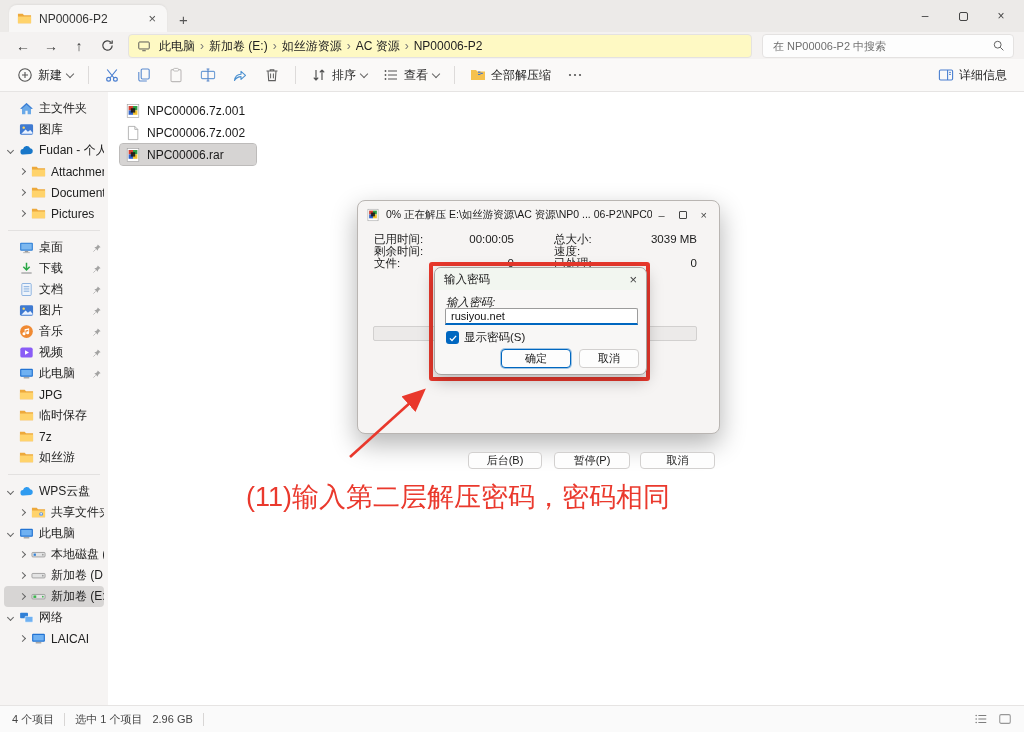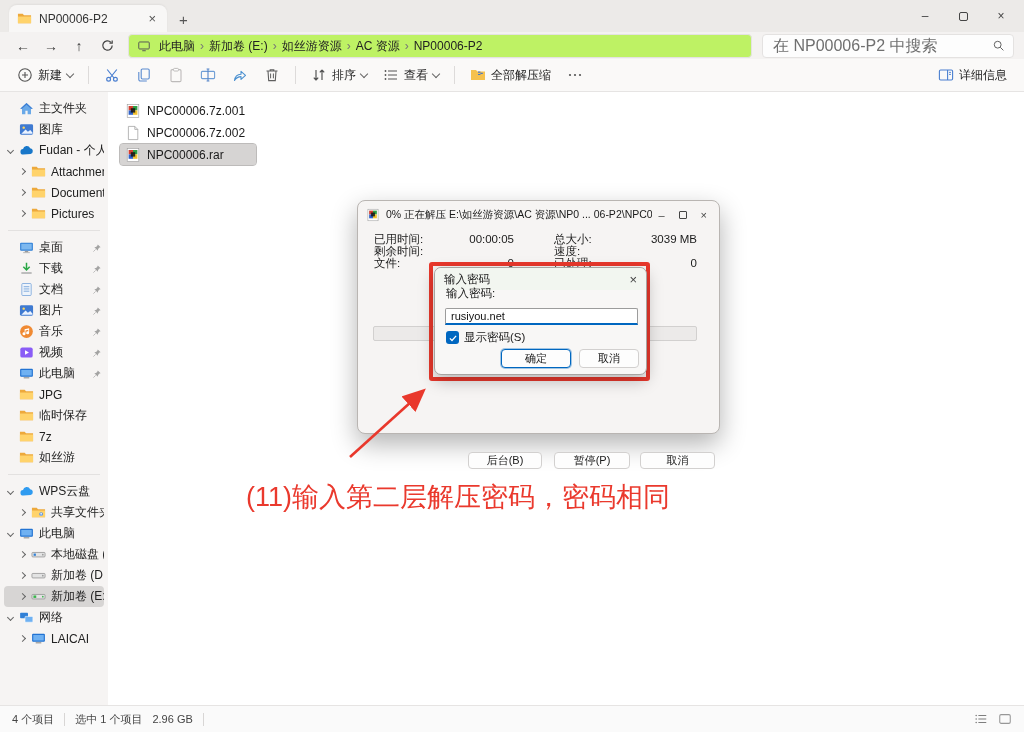--- a/index.html
+++ b/index.html
@@ -14,26 +14,26 @@
   .tab .ic{width:15px;height:15px;flex:none;}
   .tab-title{flex:1;overflow:hidden;white-space:nowrap;}
   .tab-close{color:#555;font-size:13px;padding:0 3px;border-radius:3px;}
   .newtab{font-size:15px;color:#555;padding:0 12px 4px;}
   .win-controls{position:absolute;right:8px;top:6px;display:flex;gap:8px;}
   .win-controls span{width:30px;height:20px;display:flex;align-items:center;justify-content:center;color:#444;font-size:12px;}
   .maxbox i{display:block;width:9px;height:9px;border:1px solid #444;border-radius:2px;}
   .navbar{height:27px;background:#f4f2f1;display:flex;align-items:center;gap:2px;padding:0 10px;flex:none;}
   .navbtn{width:26px;height:22px;display:flex;align-items:center;justify-content:center;font-size:14px;color:#3a3a3a;border-radius:4px;}
   .navbtn .ic{width:15px;height:15px;}
-  .addressbar{flex:1;height:24px;margin:0 8px 0 6px;background:#bef264;border:1px solid #e4e2e1;border-radius:4px;display:flex;align-items:center;padding:0 8px;gap:4px;overflow:hidden;}
+  .addressbar{flex:1;height:24px;margin:0 8px 0 6px;background:#fef9c3;border:1px solid #e4e2e1;border-radius:4px;display:flex;align-items:center;padding:0 8px;gap:4px;overflow:hidden;}
   .addressbar .ic{width:14px;height:14px;flex:none;}
   .crumb{font-size:12px;color:#222;padding:1px 4px;border-radius:3px;white-space:nowrap;}
   .crumb-sep{font-size:12px;color:#777;padding:0 1px;}
   .searchbox{width:252px;height:24px;background:#fdfdfd;border:1px solid #e4e2e1;border-radius:4px;display:flex;align-items:center;padding:0 8px;flex:none;}
-  .searchbox input{border:none;outline:none;background:transparent;flex:1;font-size:16px;color:#333;}
+  .searchbox input{border:none;outline:none;background:transparent;flex:1;font-size:11px;color:#333;}
   .searchbox input::placeholder{color:#6f6f6f;}
   .searchbox .ic{width:13px;height:13px;flex:none;}
   .toolbar{height:33px;background:#faf9f8;border-bottom:1px solid #e6e4e3;display:flex;align-items:center;padding:0 10px;gap:2px;flex:none;}
   .tbtn{display:flex;align-items:center;gap:5px;padding:4px 7px;border-radius:4px;font-size:12px;color:#222;}
   .tbtn .ic{width:16px;height:16px;}
   .tb-sep{width:1px;height:18px;background:#dddbda;margin:0 6px;}
   .chev-d{width:6px;height:6px;border-right:1.1px solid #666;border-bottom:1.1px solid #666;transform:rotate(45deg);margin-top:-3px;}
   .tb-right{margin-left:auto;display:flex;align-items:center;}
   
   .content{flex:1;display:flex;min-height:0;background:#fff;}
@@ -70,21 +70,21 @@
   .sz-r-val{flex:1;text-align:right;}
   .sz-progress{position:absolute;left:15px;right:22px;top:125px;height:15px;background:#eceae9;border:1px solid #d2d0cf;border-radius:2px;}
   .sz-buttons{position:absolute;left:0;right:0;top:211px;height:18px;}
   .szbtn{position:absolute;height:17px;background:#fdfdfd;border:1px solid #d2d0cf;border-radius:4px;font-size:11px;color:#1a1a1a;display:flex;align-items:center;justify-content:center;margin-top:40px;}
   
   .red-box{position:absolute;left:429px;top:262px;width:221px;height:119px;border:4px solid #e9382c;border-radius:3px;z-index:20;}
   
   .pw{position:absolute;left:434px;top:267px;width:213px;height:108px;background:#f8f7f6;border:1px solid #a8a4a1;border-radius:7px;box-shadow:0 6px 16px rgba(0,0,0,.25);z-index:30;}
   .pw-title{height:22px;display:flex;align-items:center;padding:0 9px;font-size:11.5px;color:#1a1a1a;background:#f2f6f0;border-radius:7px 7px 0 0;}
   .pw-close{margin-left:auto;font-size:13px;color:#444;}
-  .pw-label{position:absolute;left:11px;top:18px;font-size:11.5px;color:#1a1a1a;}
+  .pw-label{position:absolute;left:11px;top:27px;font-size:11.5px;color:#1a1a1a;font-style:italic;}
   .pw-input{position:absolute;left:10px;top:40px;width:193px;height:17px;background:#fff;border:1px solid #9c9c9c;border-bottom:2px solid #0067c0;border-radius:2px 2px 0 0;font-size:11px;color:#111;padding:0 5px;outline:none;}
   .pw-checkrow{position:absolute;left:11px;top:62px;display:flex;align-items:center;gap:5px;font-size:11.5px;color:#1a1a1a;}
   .pw-checkbox{width:13px;height:13px;background:#0067c0;border-radius:3px;display:flex;align-items:center;justify-content:center;}
   .pw-checkbox .ic{width:10px;height:10px;}
   .pwbtn{position:absolute;top:81px;height:19px;border-radius:4px;font-size:11px;color:#1a1a1a;display:flex;align-items:center;justify-content:center;background:#fdfdfd;border:1px solid #d2d0cf;}
   .pwbtn.ok{left:66px;width:70px;border:1px solid #0067c0;box-shadow:0 0 0 1px rgba(0,103,192,.35);}
   .pwbtn.cancel{left:144px;width:60px;}
   
   .arrow-svg{position:absolute;inset:0;pointer-events:none;z-index:40;}
   .anno-text{position:absolute;left:246px;top:479px;font-size:27px;color:#ea392d;z-index:40;white-space:nowrap;}

